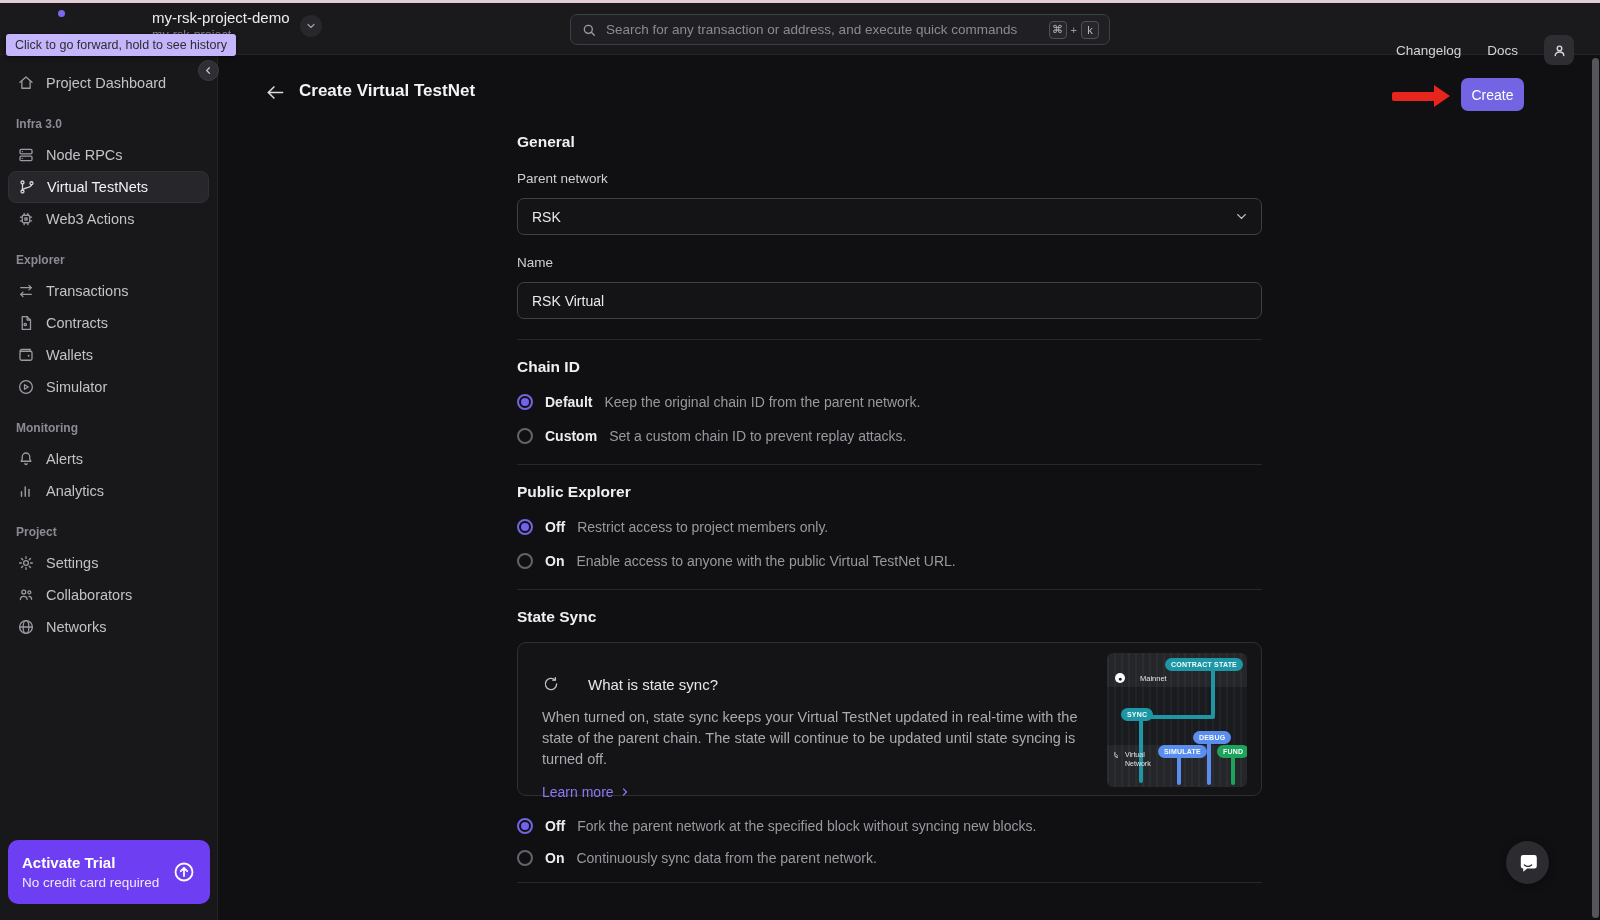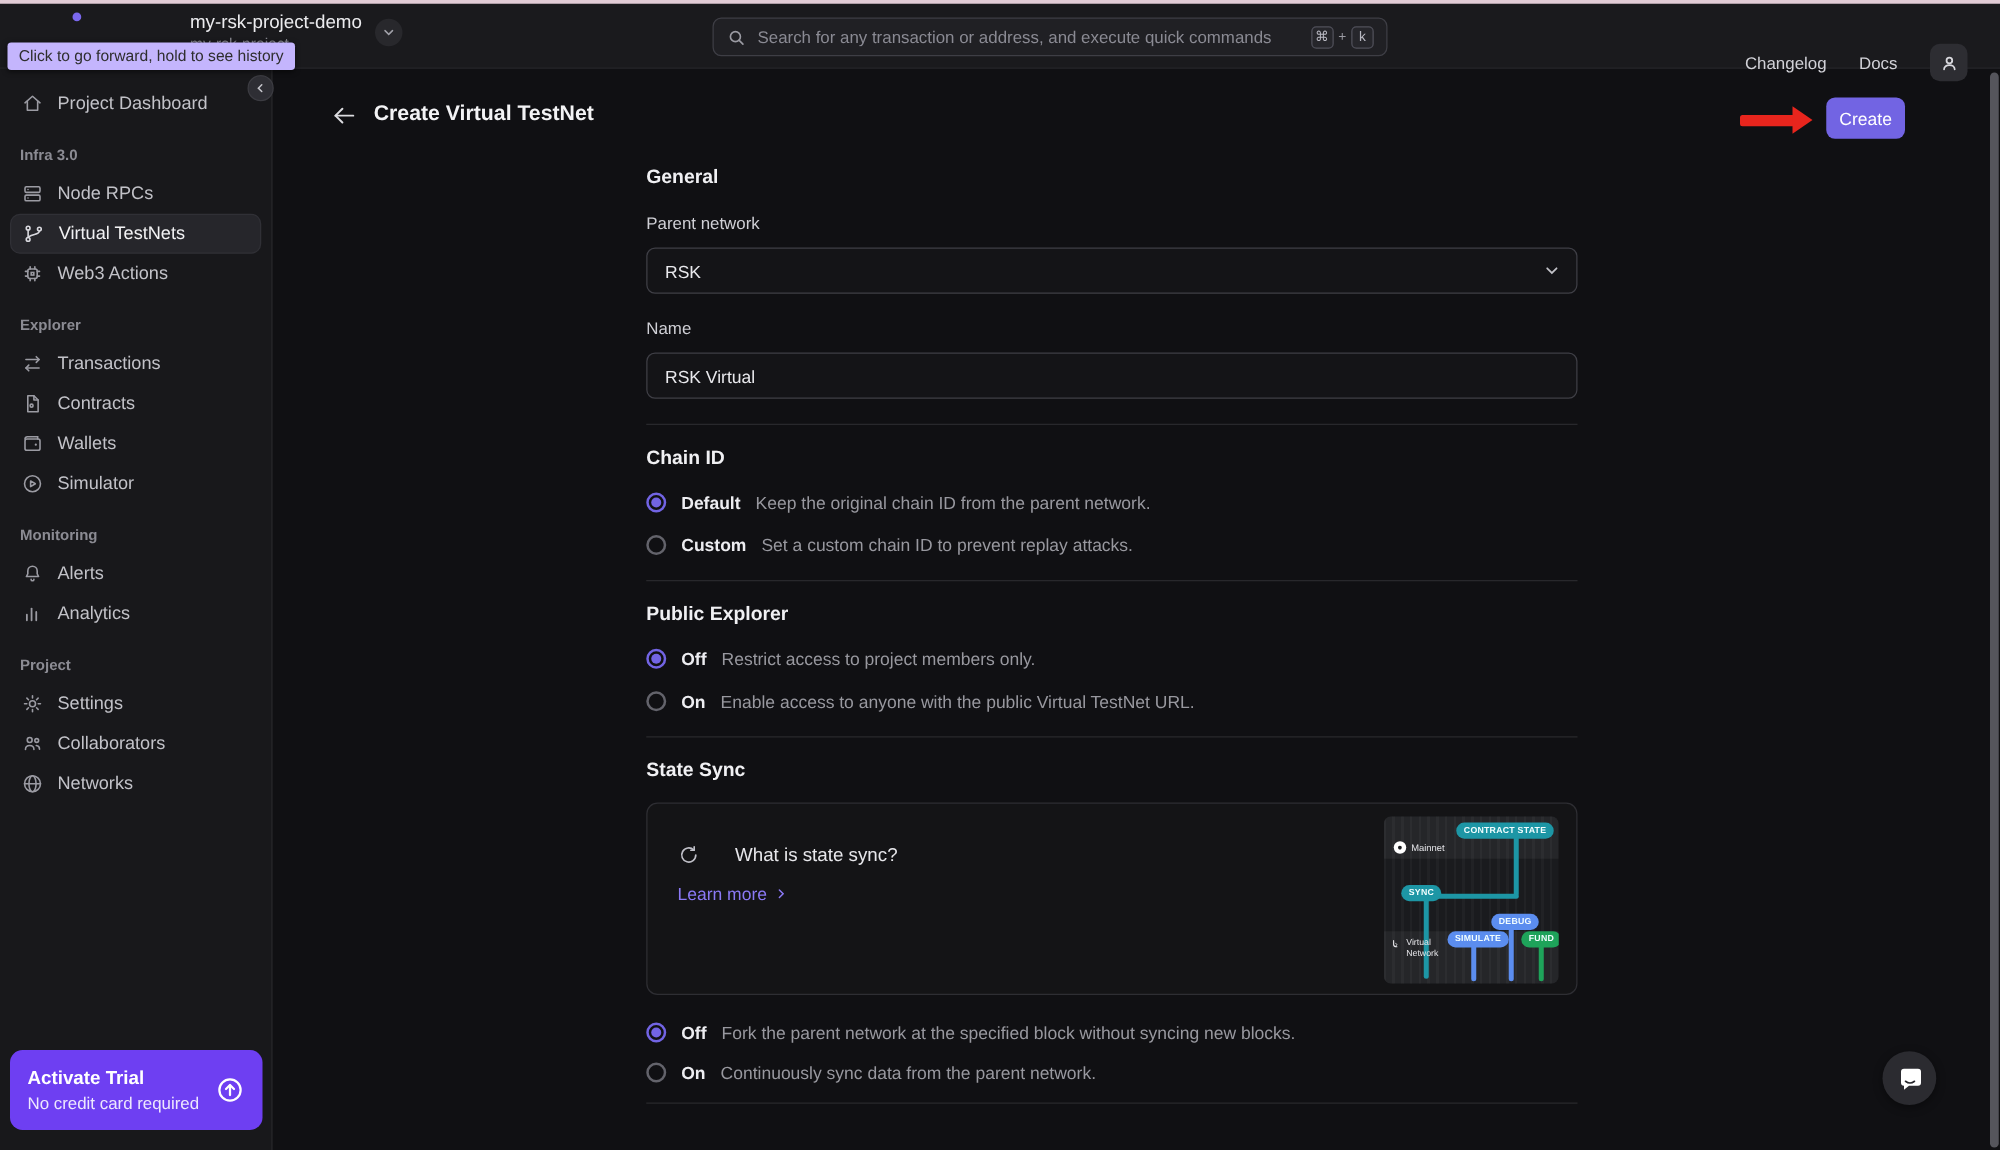--- a/index.html
+++ b/index.html
@@ -90,21 +90,21 @@
     background-image:repeating-linear-gradient(90deg, rgba(255,255,255,0.03) 0 2px, transparent 2px 7px); }
   .illus .band-top { position:absolute; left:0; top:0; width:100%; height:34px; background:rgba(255,255,255,0.05); }
   .illus .band-bot { position:absolute; left:0; top:92px; width:100%; height:42px; background:rgba(255,255,255,0.05); }
   .illus .stem { position:absolute; width:4px; border-radius:2px; }
   .illus .hline { position:absolute; height:4px; border-radius:2px; }
   .pill { position:absolute; font-size:7px; font-weight:700; color:#f2feff; padding:3px 6px; border-radius:8px;
     white-space:nowrap; letter-spacing:.2px; }
   .pill.teal { background:#1d96a5; }
   .pill.blue { background:#5b8def; }
   .pill.green { background:#1ea35a; }
-  .illus .mainnet { position:absolute; left:8px; top:20px; display:flex; align-items:center; gap:4px;
+  .illus .mainnet { position:absolute; left:8px; top:20px; display:flex; align-items:center; gap:15px;
     color:#e4e4e8; font-size:7.5px; }
   .illus .mn-ic { width:10px; height:10px; border-radius:50%; background:#fff; color:#1a1b1e; display:flex;
     align-items:center; justify-content:center; font-size:7px; }
   .illus .vnet { position:absolute; left:6px; top:98px; display:flex; gap:3px; color:#e4e4e8; font-size:7px;
     width:44px; line-height:1.25; }
   .checkbox-row { display:flex; align-items:center; gap:11px; margin-top:14px; margin-left:28px; }
   .checkbox { width:17px; height:17px; border-radius:4px; background:#6e5ce7; display:flex; align-items:center;
     justify-content:center; color:#fff; }
   .checkbox-label { font-size:14.5px; font-weight:700; color:#ededf1; }
   
@@ -393,20 +393,21 @@
     <div class="sync-card">
       <div class="sync-title-row">
         <span class="sync-ic">
           <svg width="18" height="18" viewBox="0 0 24 24" fill="none" stroke="currentColor" stroke-width="1.8" stroke-linecap="round" stroke-linejoin="round">
               <path d="M19.5 12a7.5 7.5 0 1 1-2.2-5.3"></path>
               <path d="M17.8 3.4v3.5h-3.5"></path>
             </svg>
         </span>
         <span>What is state sync?</span>
       </div>
+      <div class="sync-body">When turned on, state sync keeps your Virtual TestNet updated in real-time with the state of the parent chain. The state will continue to be updated until state syncing is turned off.</div>
       <div class="learn-more">
         <span>Learn more</span>
         <span>
           <svg width="12" height="12" viewBox="0 0 24 24" fill="none" stroke="currentColor" stroke-width="2.4" stroke-linecap="round">
               <path d="M9 6l6 6-6 6"></path>
             </svg>
         </span>
       </div>
 
       <div class="illus">

